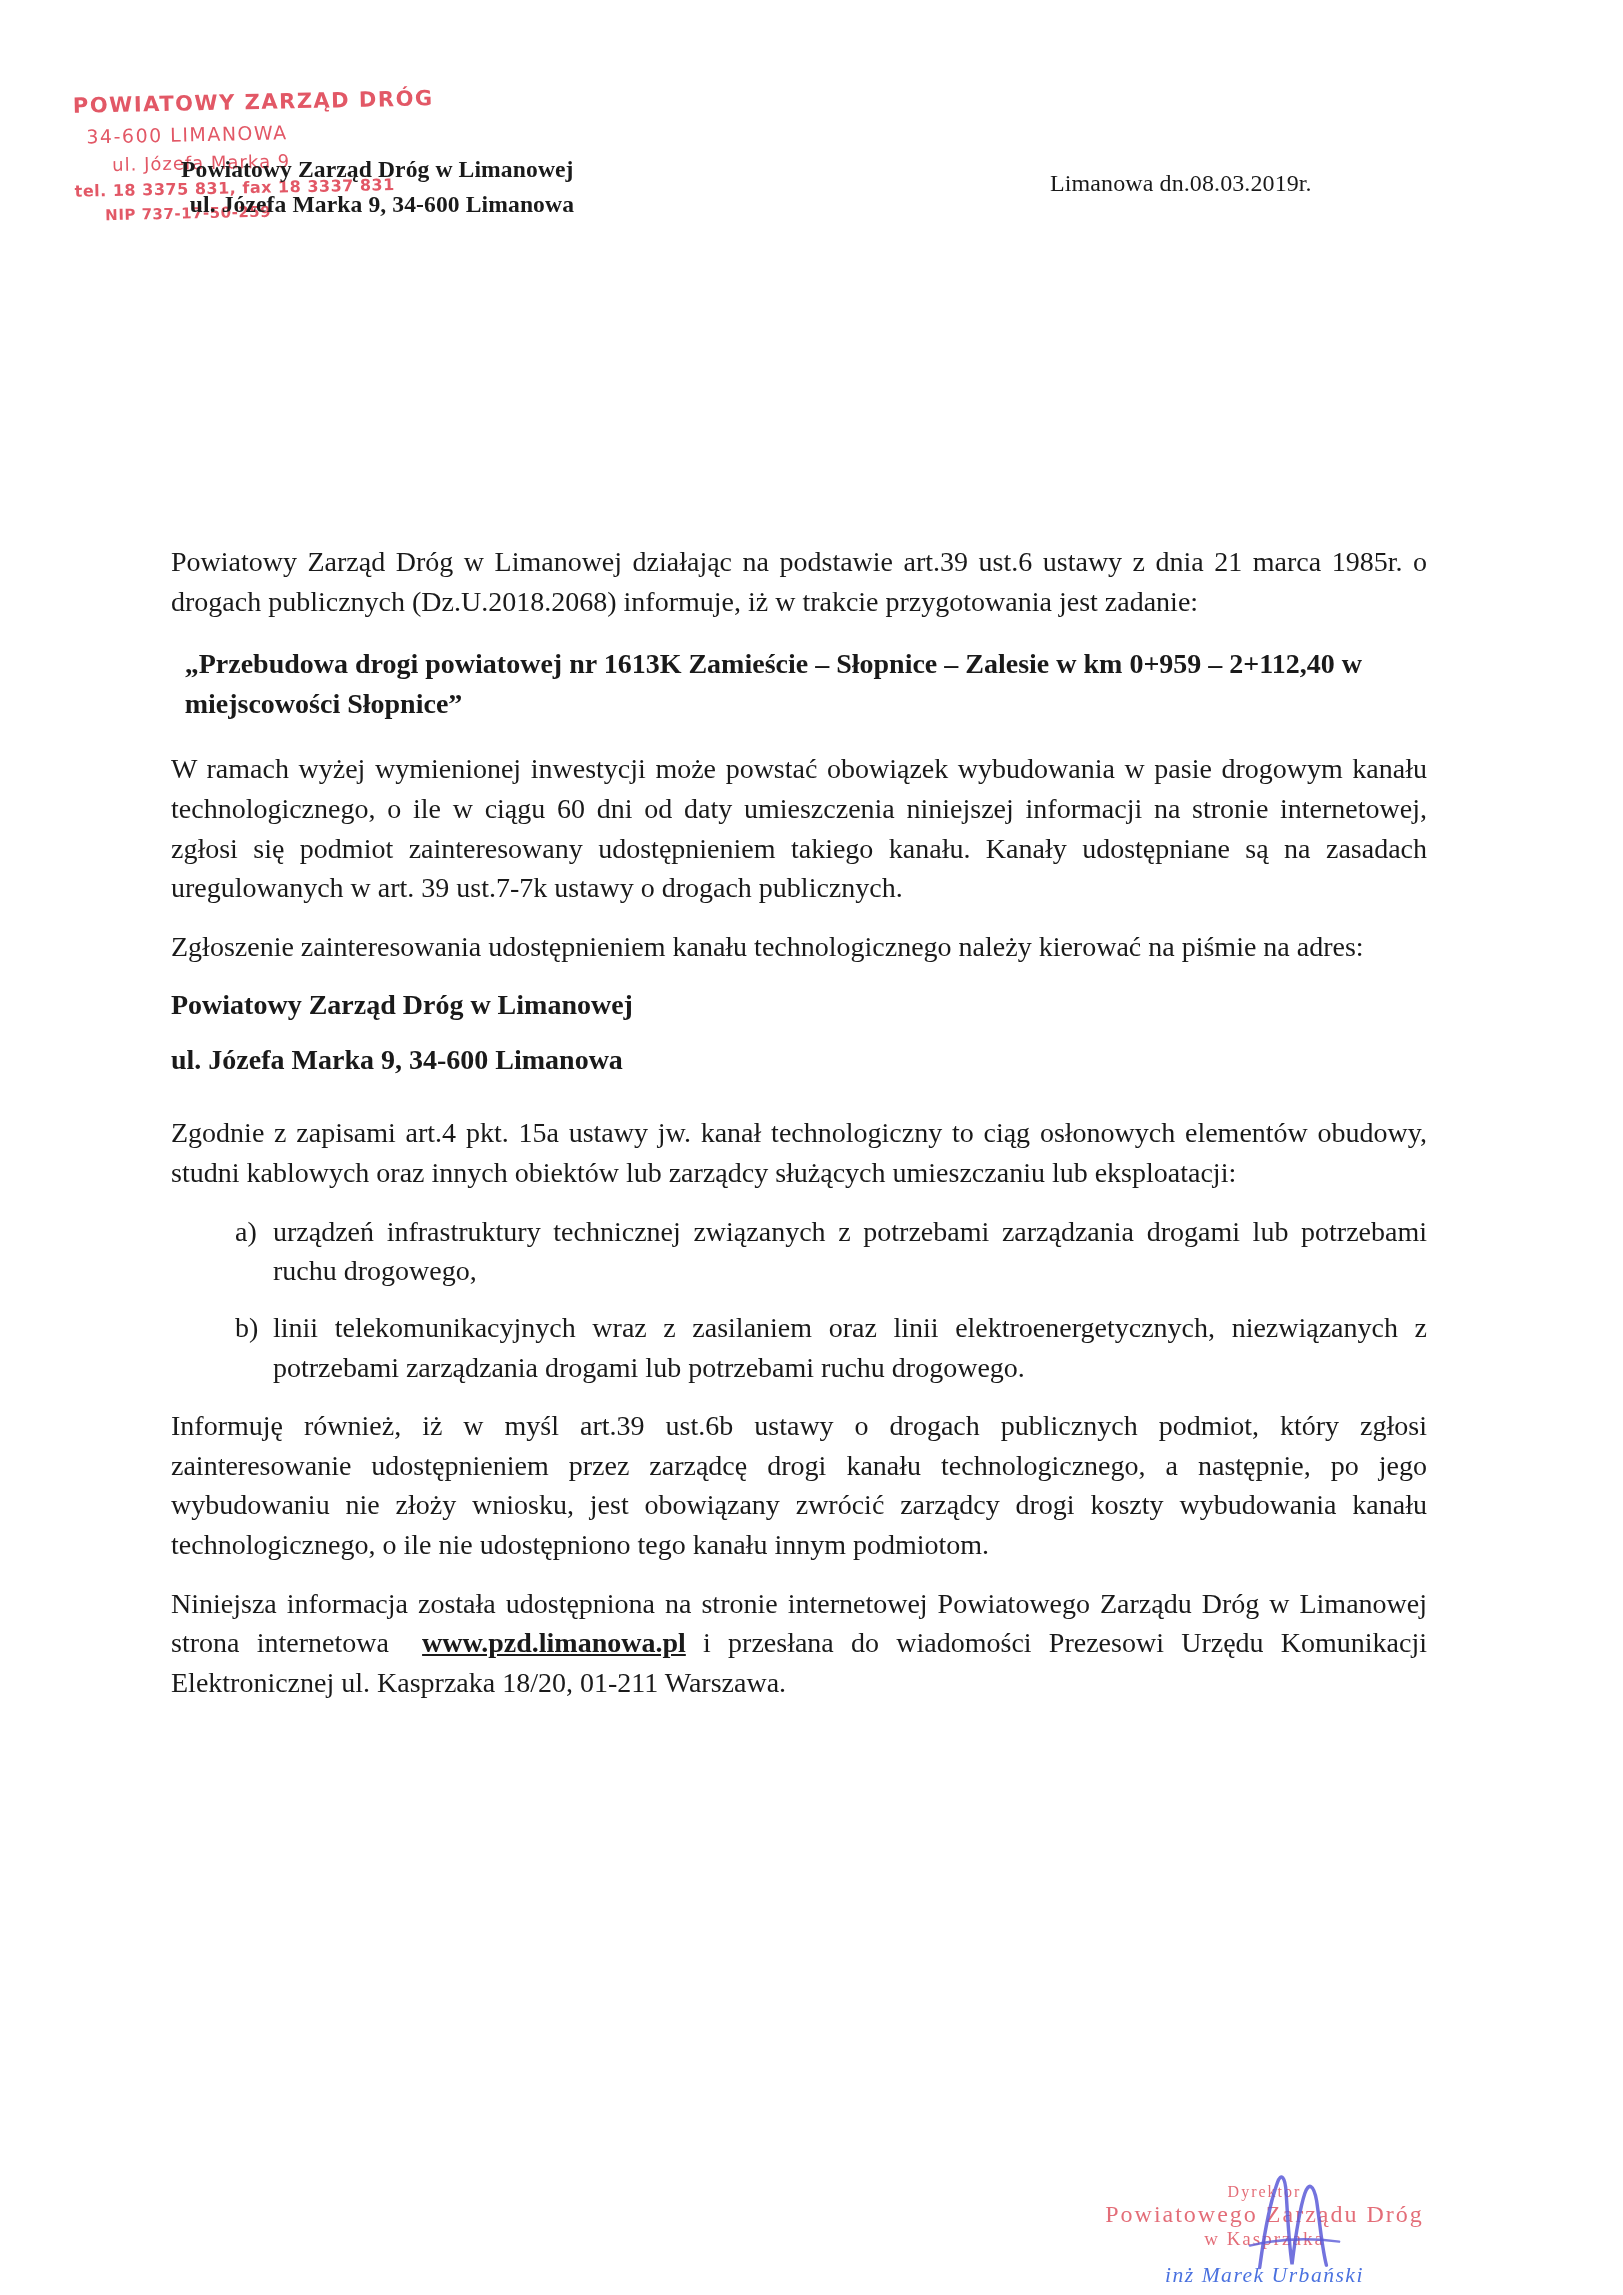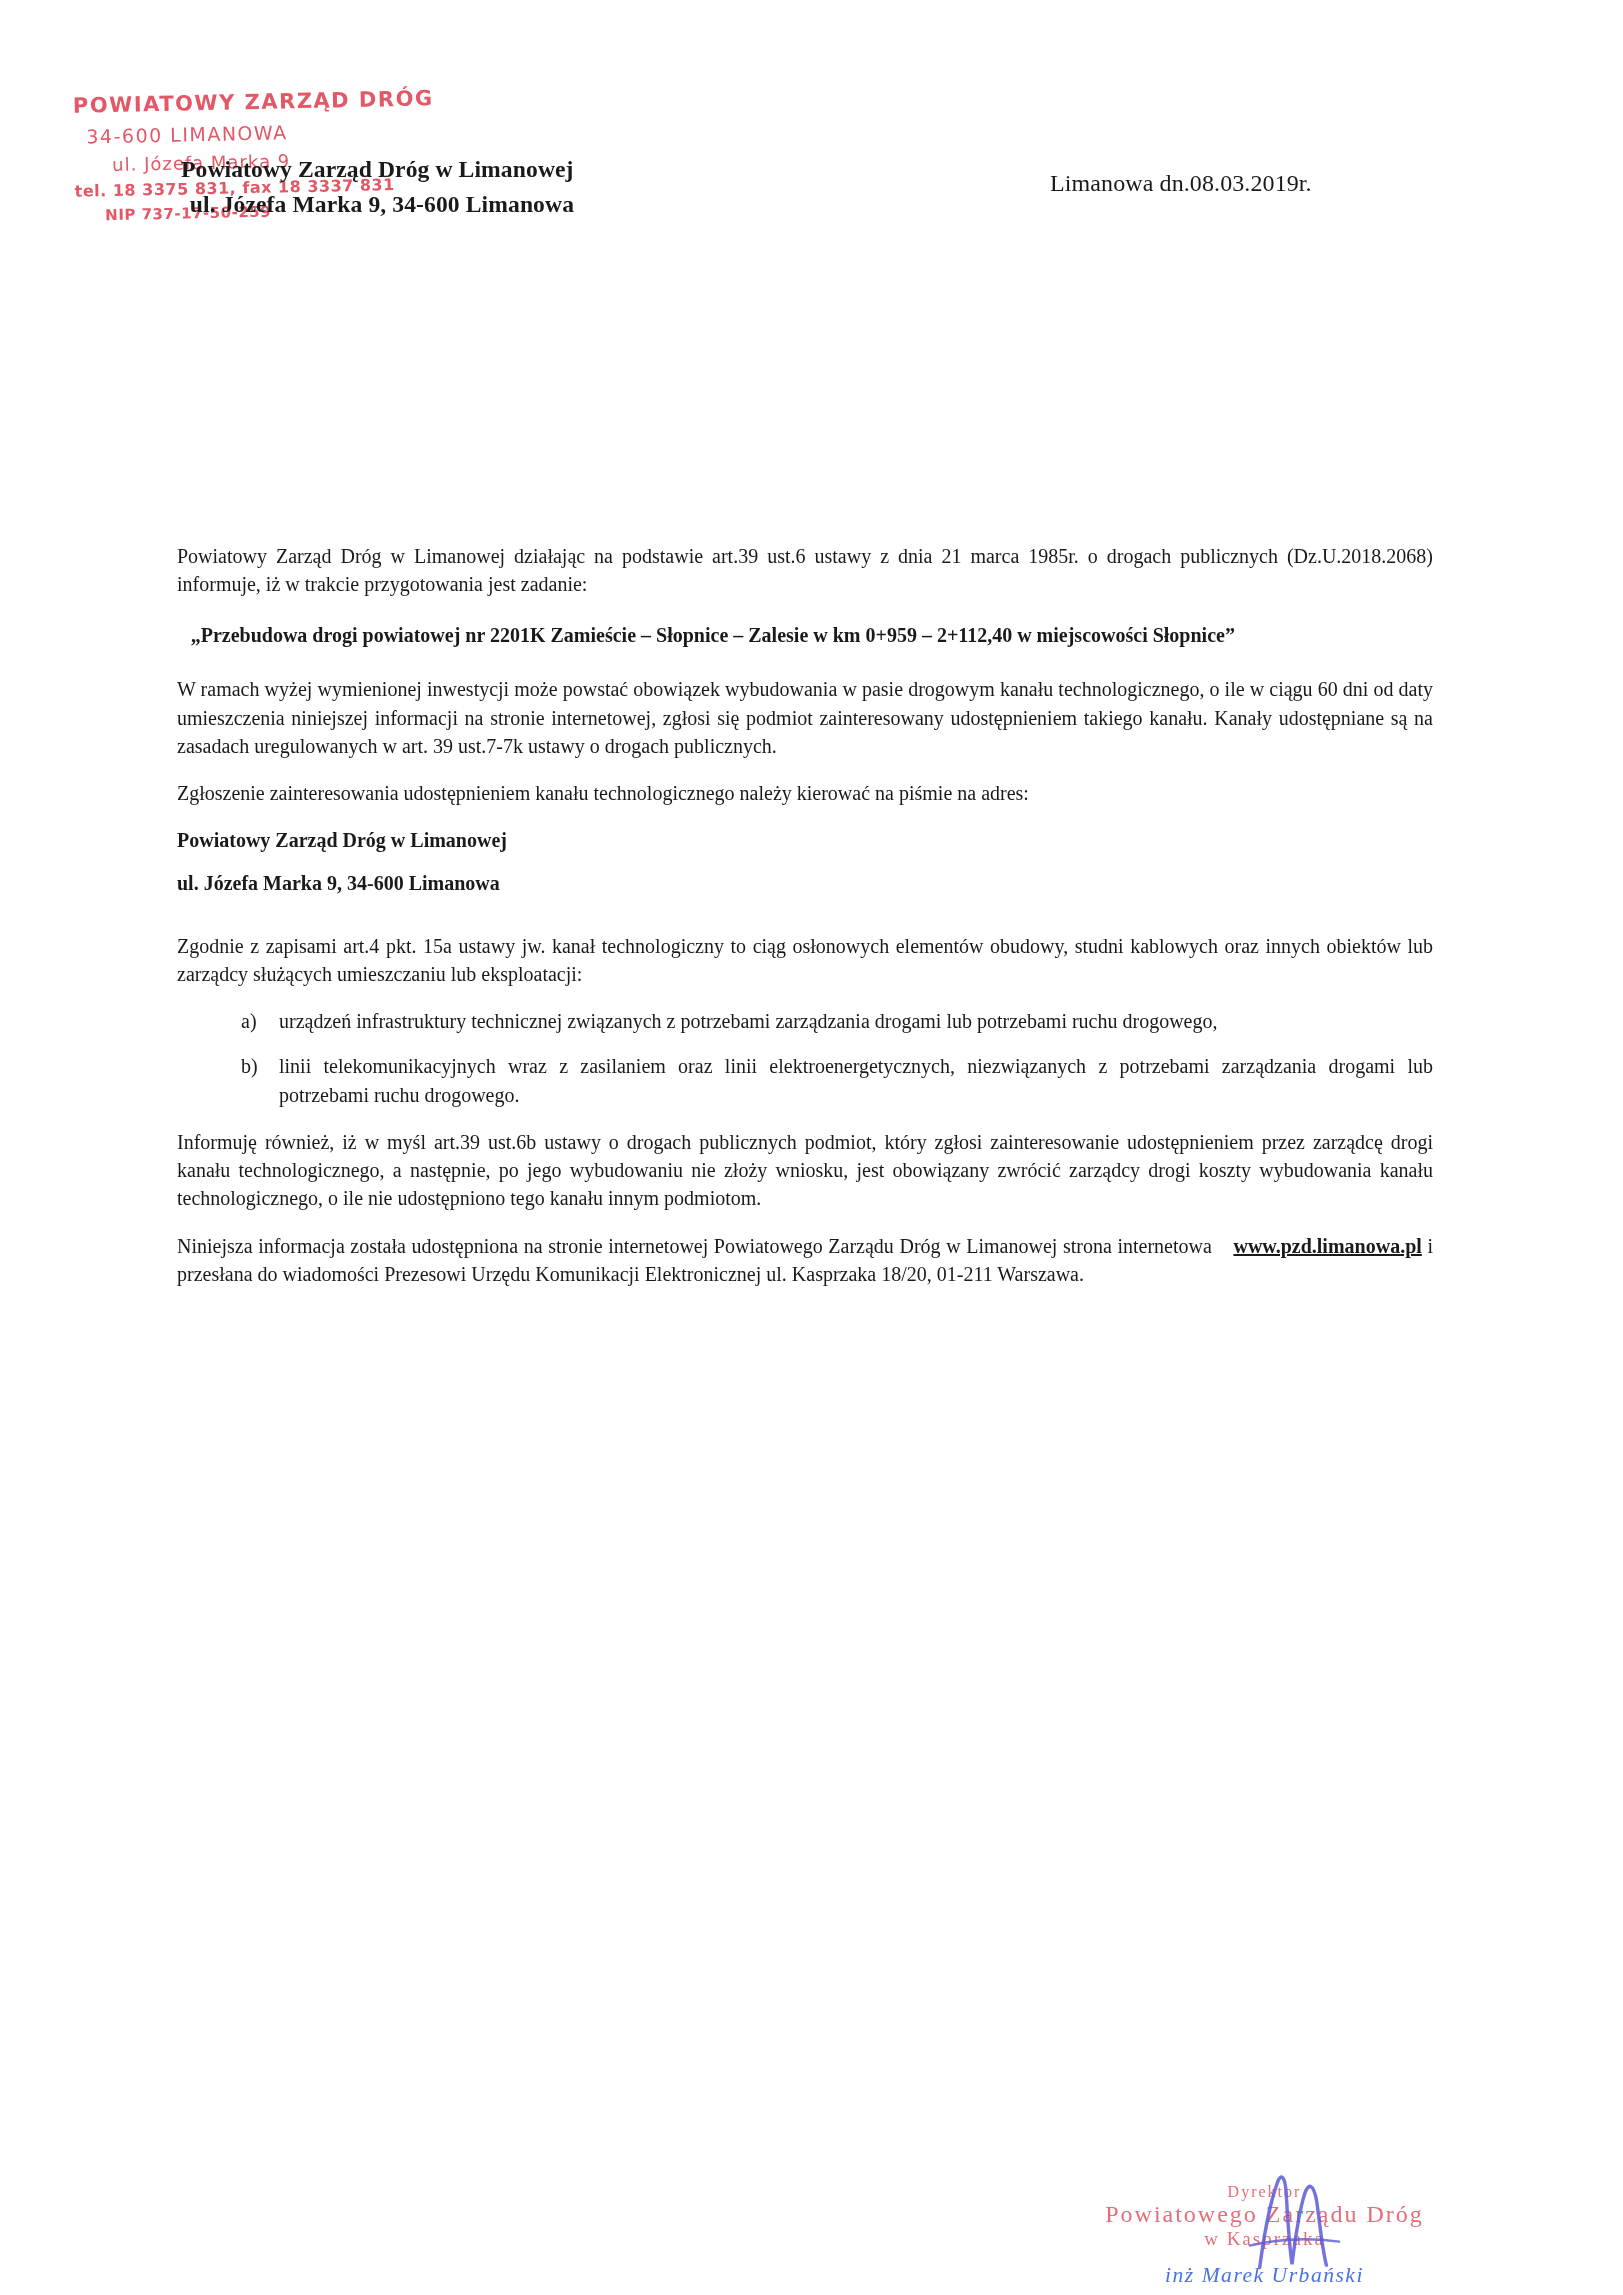--- a/index.html
+++ b/index.html
@@ -81,24 +81,24 @@
     margin-bottom: 16.7px;
   }
   .title-2 {
     font-size: 24.5px;
     letter-spacing: 0.6px;
   }
 
   
   .body {
     position: absolute;
-    left: 177px;
+    left: 171px;
     top: 542px;
     width: 1256px;
-    font-size: 20px;
+    font-size: 28px;
     line-height: 1.42;
   }
   .body p {
     margin: 0 0 18.7px 0;
     text-align: justify;
   }
   .p-intro { margin-bottom: 22.6px !important; }
   .p-bold {
     font-weight: bold;
     padding-left: 13.7px;
@@ -192,21 +192,21 @@
       <div class="line2">ul. Józefa Marka 9, 34-600 Limanowa</div>
     </div>
     <div class="hdr-right">Limanowa dn.08.03.2019r.</div>
   </div>
 
 
   <div class="body">
 
     <p class="p-intro">Powiatowy Zarząd Dróg w Limanowej działając na podstawie art.39 ust.6 ustawy z dnia 21 marca 1985r. o drogach publicznych (Dz.U.2018.2068) informuje, iż w trakcie przygotowania jest zadanie:</p>
 
-    <p class="p-bold">„Przebudowa drogi powiatowej nr 2201K Zamieście – Słopnice – Zalesie w km 0+959 – 2+112,40 w miejscowości Słopnice”</p>
+    <p class="p-bold">„Przebudowa drogi powiatowej nr 1613K Zamieście – Słopnice – Zalesie w km 0+959 – 2+112,40 w miejscowości Słopnice”</p>
 
     <p>W ramach wyżej wymienionej inwestycji może powstać obowiązek wybudowania w pasie drogowym kanału technologicznego, o ile w ciągu 60 dni od daty umieszczenia niniejszej informacji na stronie internetowej, zgłosi się podmiot zainteresowany udostępnieniem takiego kanału. Kanały udostępniane są na zasadach uregulowanych w art. 39 ust.7-7k ustawy o drogach publicznych.</p>
 
     <p class="gap-top">Zgłoszenie zainteresowania udostępnieniem kanału technologicznego należy kierować na piśmie na adres:</p>
 
     <p class="addr">Powiatowy Zarząd Dróg w Limanowej</p>
     <p class="addr second">ul. Józefa Marka 9, 34-600 Limanowa</p>
 
     <p>Zgodnie z zapisami art.4 pkt. 15a ustawy jw. kanał technologiczny to ciąg osłonowych elementów obudowy, studni kablowych oraz innych obiektów lub zarządcy służących umieszczaniu lub eksploatacji:</p>
 

